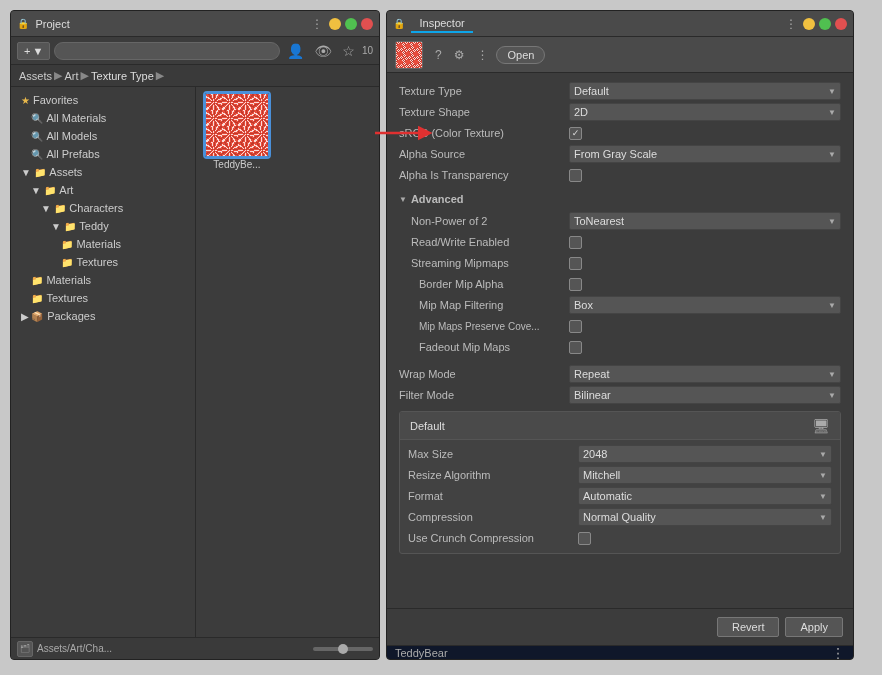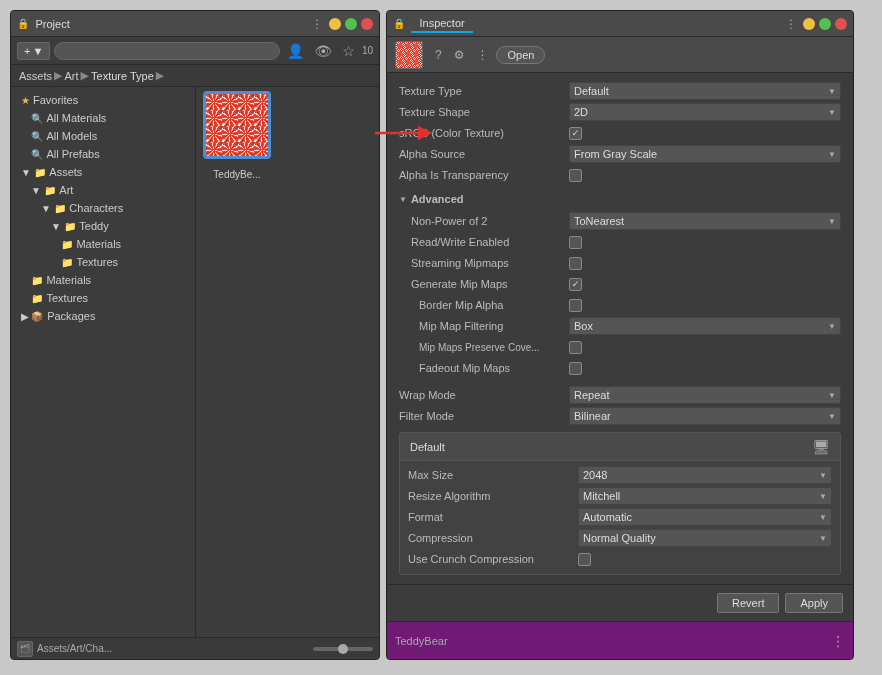--- a/index.html
+++ b/index.html
@@ -225,21 +225,21 @@
       position: absolute;
       width: 100%;
       height: 100%;
       background: repeating-conic-gradient(#c0392b 0 10deg, #e74c3c 10deg 20deg, #fadbd8 20deg 30deg, #e74c3c 30deg 40deg) 0 0 / 16px 16px;
     }
 
     .asset-name {
       color: #ccc;
       font-size: 10px;
       text-align: center;
-      margin-top: 12px;
+      margin-top: 2px;
       max-width: 70px;
       overflow: hidden;
       text-overflow: ellipsis;
       white-space: nowrap;
     }
 
     
     .panel-statusbar {
       background: #3a3a3a;
       height: 22px;
@@ -559,22 +559,22 @@
       border: 1px solid #777;
       border-radius: 2px;
       color: #ddd;
       font-size: 11px;
       padding: 3px 14px;
       cursor: pointer;
     }
 
     
     .inspector-bottombar {
-      background: #701a75;
-      height: 38px;
+      background: #0f172a;
+      height: 14px;
       display: flex;
       align-items: center;
       padding: 0 8px;
       gap: 16px;
       border-top: 1px solid #2a2a2a;
     }
 
     .bottombar-label {
       color: #aaa;
       font-size: 11px;
@@ -801,24 +801,20 @@
     <div class="field-row">
       <span class="field-label" style="padding-left:12px;">Read/Write Enabled</span>
       <div class="checkbox-field"></div>
     </div>
 
     <div class="field-row">
       <span class="field-label" style="padding-left:12px;">Streaming Mipmaps</span>
       <div class="checkbox-field"></div>
     </div>
 
-    <div class="field-row">
-      <span class="field-label" style="padding-left:12px;">Generate Mip Maps</span>
-      <div class="checkbox-field checked"></div>
-    </div>
 
     <div class="field-row">
       <span class="field-label" style="padding-left:20px;">Border Mip Alpha</span>
       <div class="checkbox-field"></div>
     </div>
 
     <div class="field-row">
       <span class="field-label" style="padding-left:20px;">Mip Map Filtering</span>
       <div class="field-value">
         <div class="dropdown">

